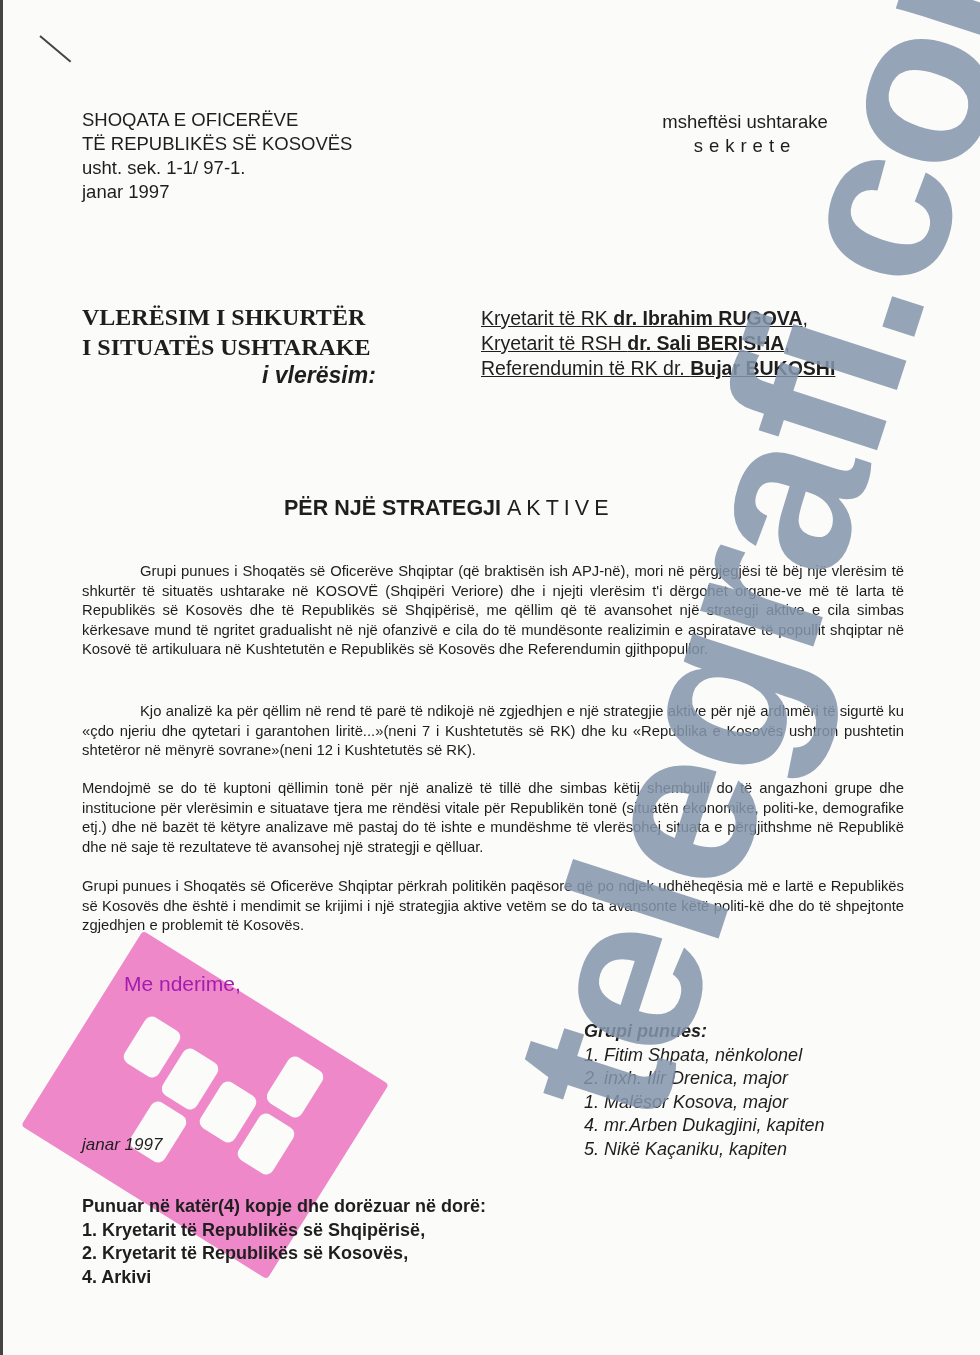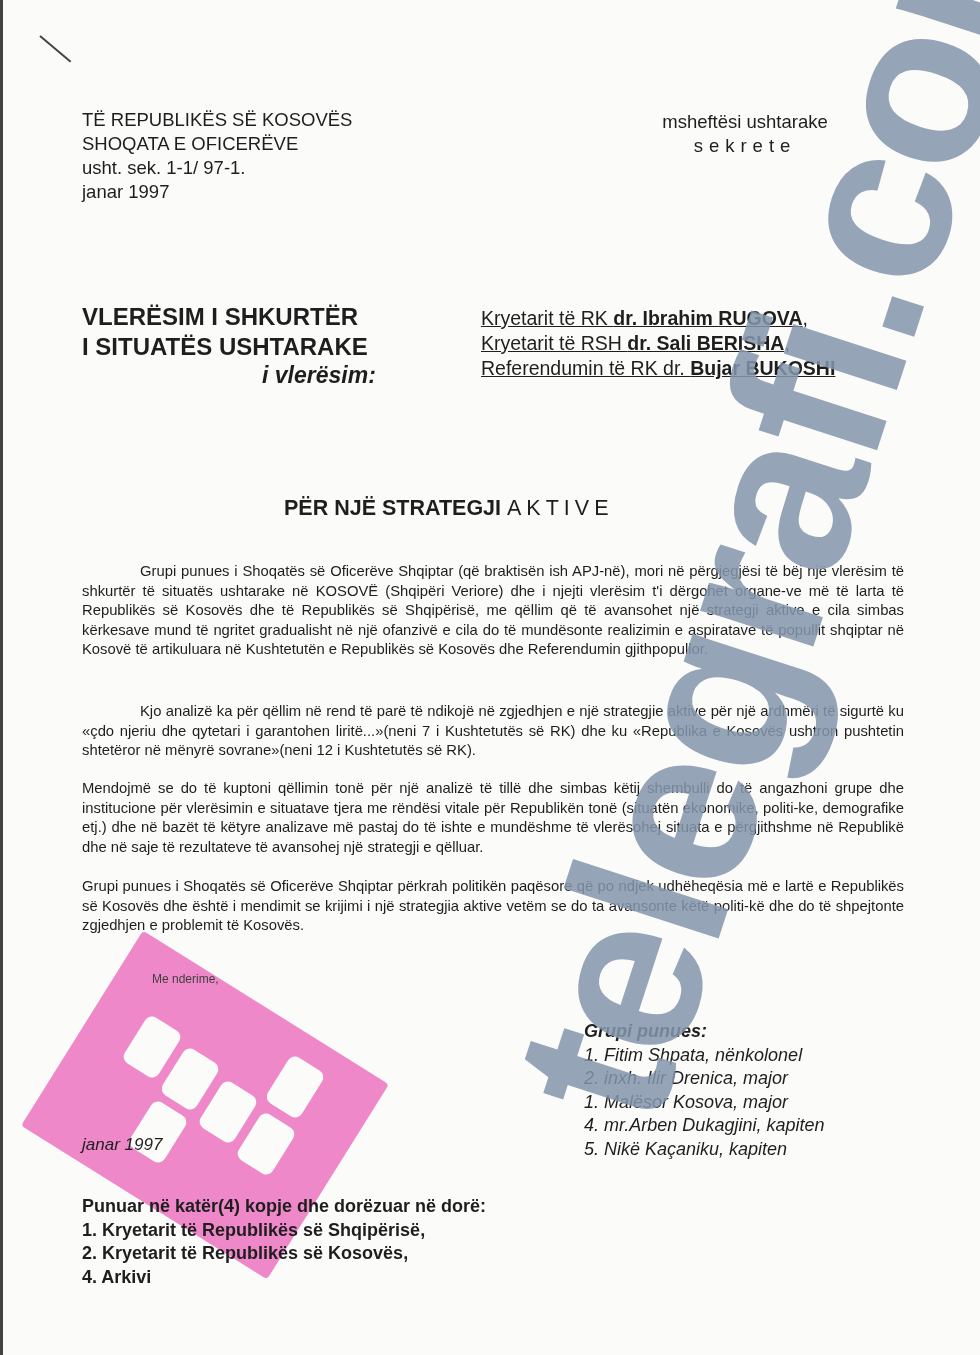--- a/index.html
+++ b/index.html
@@ -11,38 +11,38 @@
   }
   .page { position: absolute; inset: 0; }
   .left-edge { position: absolute; left: 0; top: 0; width: 3px; height: 1355px; background: #444; }
   .scan-mark { position: absolute; left: 40px; top: 35px; width: 40px; height: 2px; background: #444; transform: rotate(40deg); transform-origin: left center; }
 
   .abs { position: absolute; white-space: nowrap; }
   .hdr-left { left: 82px; top: 108px; font-size: 18.5px; line-height: 24px; }
   .hdr-right { left: 600px; top: 110px; width: 290px; text-align: center; font-size: 18.5px; line-height: 24px; }
   .spaced { letter-spacing: 6px; }
 
-  .title-block { left: 82px; top: 302px; font-size: 24px; font-weight: bold; line-height: 30px; }
+  .title-block { left: 82px; top: 302px; font-size: 24px; font-weight: bold; line-height: 30px; font-family: Liberation Serif, serif; }
   .deliver { left: 262px; top: 362px; font-size: 23px; font-weight: bold; font-style: italic; }
 
   .recipients { left: 481px; top: 306px; font-size: 19.5px; line-height: 25px; }
   .recipients div { text-decoration: underline; }
   .recipients b { font-weight: bold; }
 
   .doc-heading { left: 284px; top: 496px; font-size: 21.5px; font-weight: bold; }
   .doc-heading .wide { letter-spacing: 5px; font-weight: normal; }
 
   .body { position: absolute; left: 82px; width: 822px; font-size: 14.8px; line-height: 19.5px; text-align: justify; }
   .body.indent { text-indent: 58px; }
   .p1 { top: 562px; }
   .p2 { top: 702px; }
   .p3 { top: 779px; }
   .p4 { top: 877px; }
 
-  .greet { left: 152px; top: 972px; font-size: 12px; color: #404040; z-index: 3; }
+  .greet { left: 124px; top: 972px; font-size: 21px; color: #a21caf; z-index: 3; }
   .sign-date { left: 82px; top: 1135px; font-size: 17px; font-style: italic; z-index: 3; }
 
   .group { left: 584px; top: 1020px; font-size: 18px; font-style: italic; line-height: 23.5px; }
   .group .gt { font-weight: bold; }
 
   .copies { left: 82px; top: 1195px; font-size: 18px; line-height: 23.5px; z-index: 3; font-weight: bold; }
 
   .watermark { position: absolute; left: 455px; top: 470px; transform: rotate(-72deg); transform-origin: center center;
     font-size: 225px; font-weight: bold; color: #8596ad; opacity: 0.85; z-index: 2; letter-spacing: -6px; margin-left: -330px; margin-top: -120px; }
 
@@ -51,22 +51,22 @@
   .pink-tile { position: absolute; width: 40px; height: 54px; background: #fbfbfa; border-radius: 8px; transform: rotate(32deg); z-index: 2; }
 </style>
 </head>
 <body>
 
 <div class="page">
   <div class="left-edge"></div>
   <div class="scan-mark"></div>
 
   <div class="abs hdr-left">
+    <div>SHOQATA E OFICERËVE</div>
     <div>TË REPUBLIKËS SË KOSOVËS</div>
-    <div>SHOQATA E OFICERËVE</div>
     <div>usht. sek. 1-1/ 97-1.</div>
     <div>janar 1997</div>
   </div>
 
   <div class="abs hdr-right">
     <div>msheftësi ushtarake</div>
     <div class="spaced">sekrete</div>
   </div>
 
   <div class="abs title-block">

